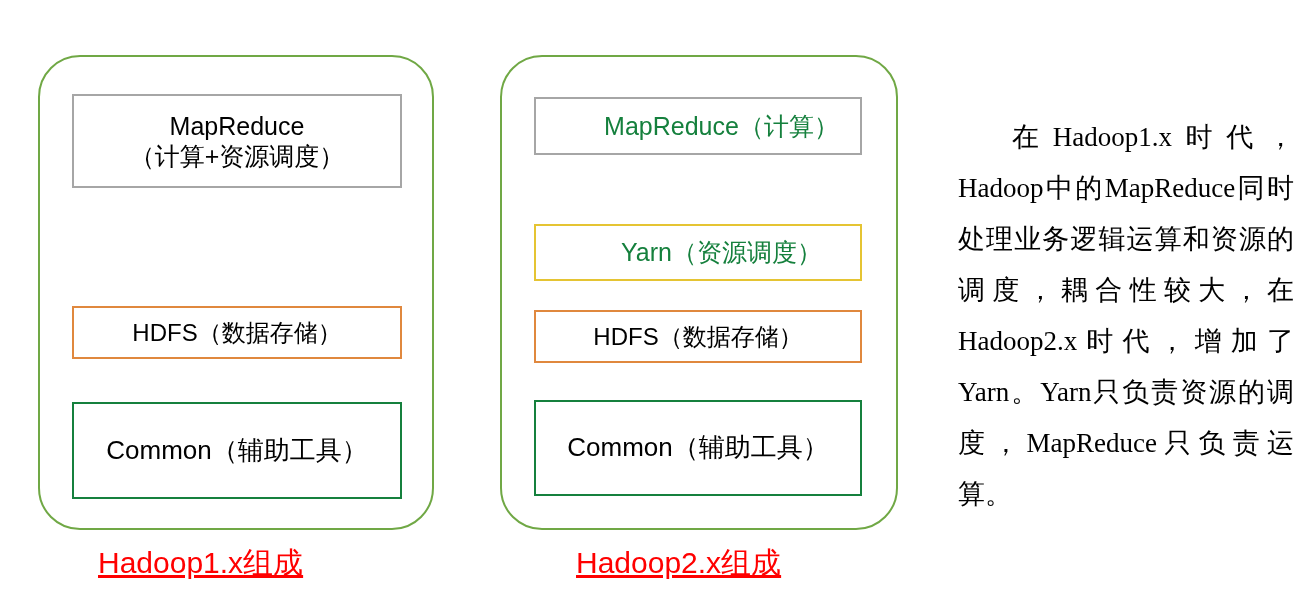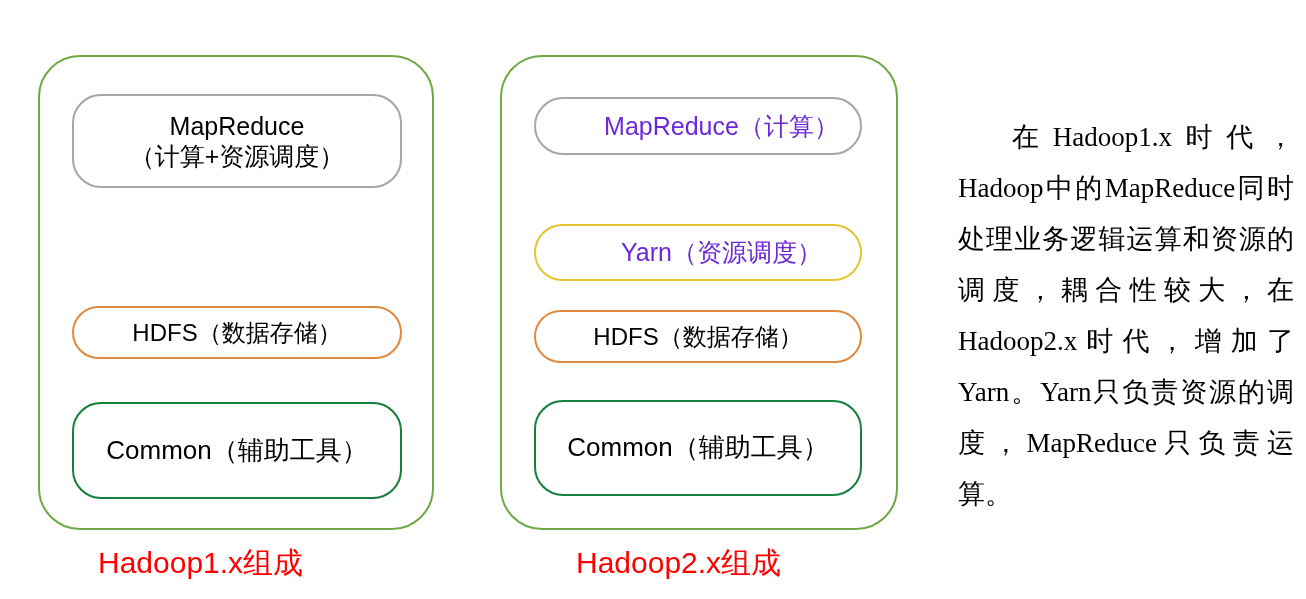--- a/index.html
+++ b/index.html
@@ -31,48 +31,48 @@
   .component-box {
     position: absolute;
     box-sizing: border-box;
     background: #ffffff;
     display: flex;
     align-items: center;
     justify-content: center;
     text-align: center;
     line-height: 1.22;
     white-space: pre-line;
-    border-radius: 29px;
   }
   .box-gray   { border: 2px solid #A6A6A6; }
   .box-orange { border: 2px solid #E0883E; }
   .box-blue   { border: 2px solid #15803d; }
   .box-yellow { border: 2px solid #E5C433; }
 
   .txt-black { color: #000000; }
-  .txt-red   { color: #6d28d9; padding-left: 47px; }
+  .txt-red   { color: #15803d; padding-left: 47px; }
 
   
   #c1-mapreduce { left: 72px;  top: 94px;  width: 330px; height: 94px; font-size: 25px; }
   #c1-hdfs      { left: 72px;  top: 306px; width: 330px; height: 53px; font-size: 24px; }
   #c1-common    { left: 72px;  top: 402px; width: 330px; height: 97px; font-size: 26px; }
 
   
   #c2-mapreduce { left: 534px; top: 97px;  width: 328px; height: 58px; font-size: 25px; }
   #c2-yarn      { left: 534px; top: 200px; width: 328px; height: 57px; font-size: 25px; margin-top: 24px; }
   #c2-hdfs      { left: 534px; top: 310px; width: 328px; height: 53px; font-size: 24px; }
   #c2-common    { left: 534px; top: 400px; width: 328px; height: 96px; font-size: 26px; }
 
   
   .group-caption {
     position: absolute;
     color: #FF0000;
     font-size: 30px;
     font-family: "Liberation Sans", "DejaVu Sans", sans-serif;
     white-space: nowrap;
+    text-decoration: underline;
   }
   #caption-1 { left: 98px;  top: 543px; }
   #caption-2 { left: 576px; top: 543px; text-align: center; }
 
   
   #description {
     position: absolute;
     left: 958px;
     top: 112px;
     width: 336px;

